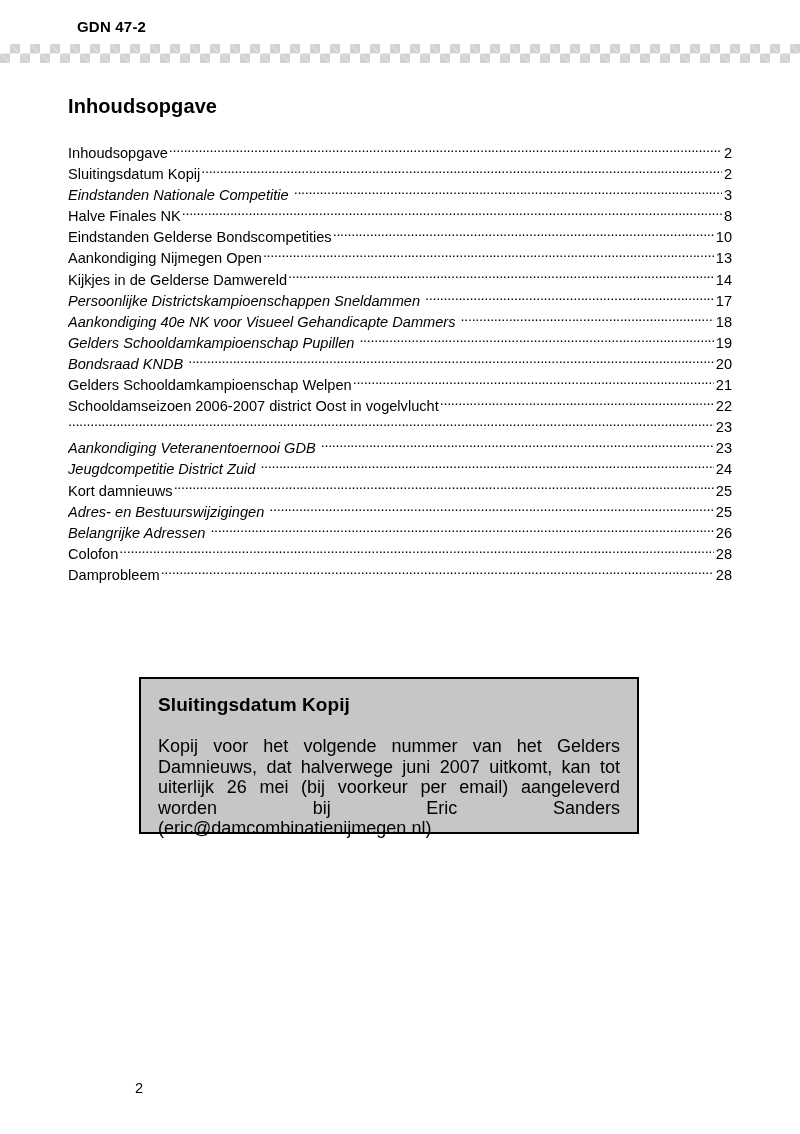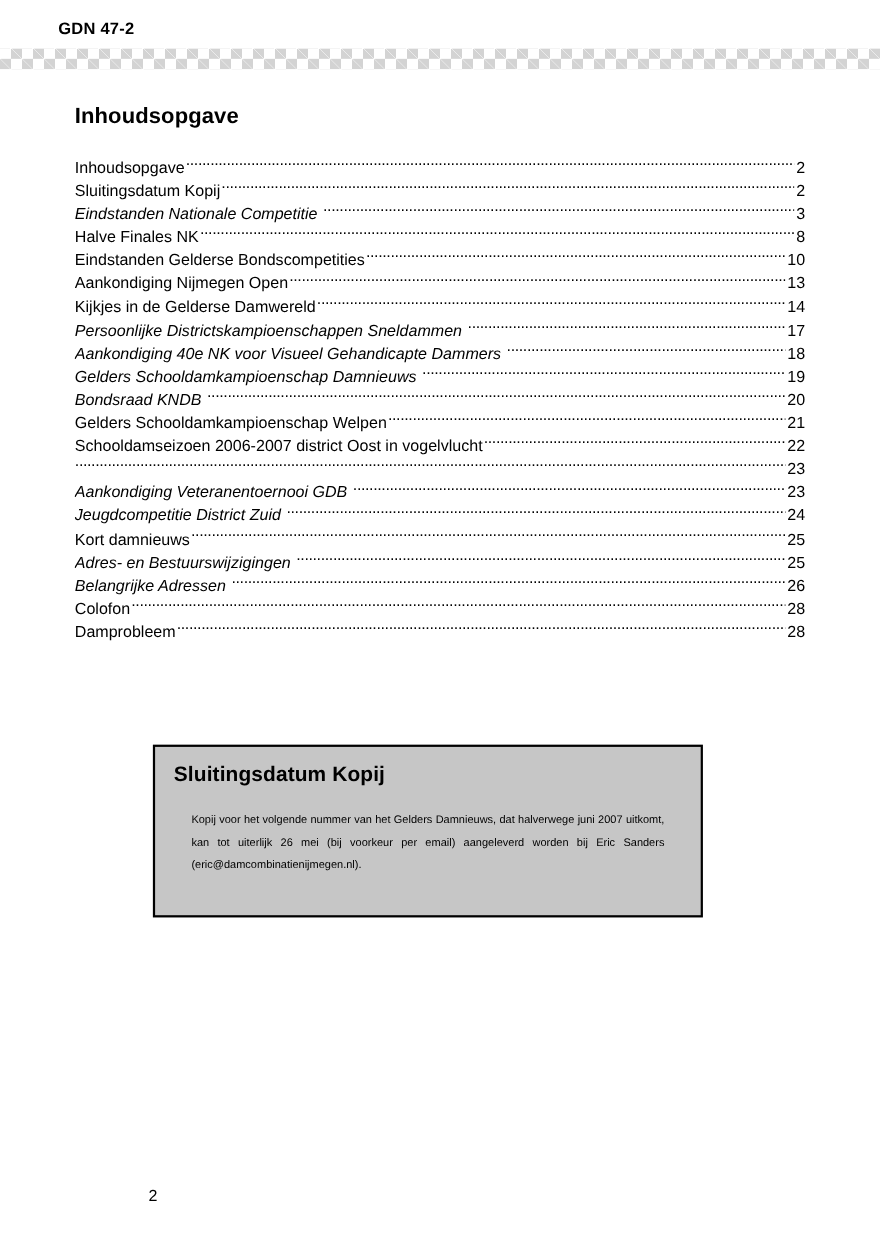--- a/index.html
+++ b/index.html
@@ -20,21 +20,21 @@
   
   .page-header {
     position: absolute;
     top: 0;
     left: 0;
     width: 800px;
     height: 64px;
   }
   .header-title {
     position: absolute;
-    left: 53px;
+    left: 77px;
     top: 18px;
     font-size: 15px;
     font-weight: bold;
     letter-spacing: 0.2px;
     white-space: nowrap;
   }
   .checker-band {
     position: absolute;
     left: 0;
     top: 44px;
@@ -123,24 +123,24 @@
     padding: 14px 17px 0 17px;
   }
   .callout-title {
     font-size: 19px;
     font-weight: bold;
     line-height: 24px;
     margin: 0 0 19px 0;
     letter-spacing: 0.1px;
   }
   .callout-body {
-    font-size: 10px;
+    font-size: 18px;
     line-height: 20.6px;
     text-align: justify;
-    margin: 16px;
+    margin: 0;
     hyphens: none;
   }
 
   
   .page-number {
     position: absolute;
     left: 135px;
     top: 1080px;
     font-size: 14.6px;
   }
@@ -197,21 +197,21 @@
       <span class="toc-label">Persoonlijke Districtskampioenschappen Sneldammen</span>
       <span class="toc-leader"></span>
       <span class="toc-page">17</span>
     </div>
     <div class="toc-entry gap">
       <span class="toc-label">Aankondiging 40e NK voor Visueel Gehandicapte Dammers</span>
       <span class="toc-leader"></span>
       <span class="toc-page">18</span>
     </div>
     <div class="toc-entry gap">
-      <span class="toc-label">Gelders Schooldamkampioenschap Damnieuws</span>
+      <span class="toc-label">Gelders Schooldamkampioenschap Pupillen</span>
       <span class="toc-leader"></span>
       <span class="toc-page">19</span>
     </div>
     <div class="toc-entry gap">
       <span class="toc-label">Bondsraad KNDB</span>
       <span class="toc-leader"></span>
       <span class="toc-page">20</span>
     </div>
     <div class="toc-entry">
       <span class="toc-label">Gelders Schooldamkampioenschap Welpen</span>

